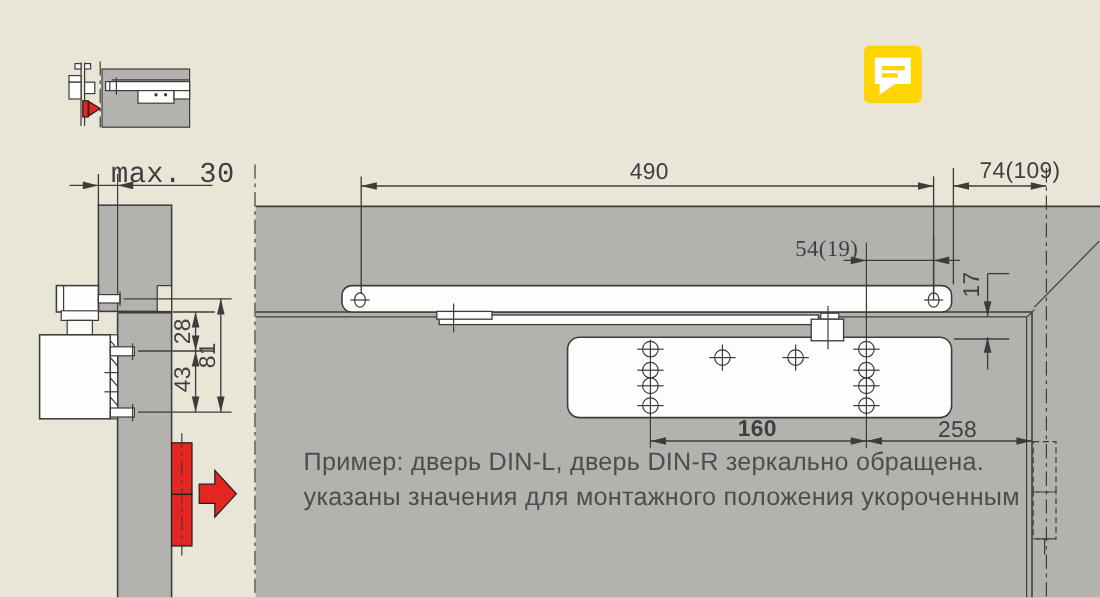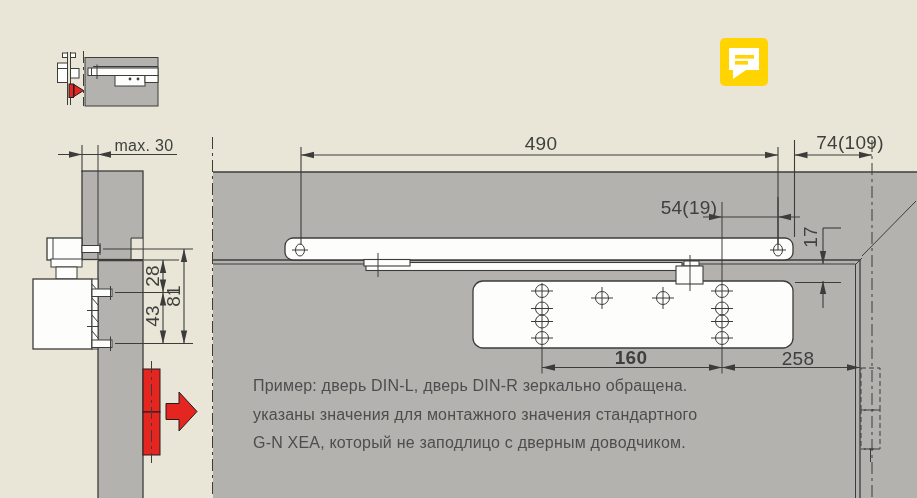--- a/index.html
+++ b/index.html
@@ -13,23 +13,23 @@
   .paper{fill:#fdfdfc;}
   .gray{fill:var(--surface,#b3b2af);}
   .bgfill{fill:var(--background,#e9e6d8);}
   .ar{fill:var(--line,#3c3c3b);stroke:none;}
   .red{fill:var(--red,#e52520);stroke:#1f1f1f;stroke-width:1px;}
   .dashdot{stroke-dasharray:12 4 3 4;}
   .dashed{stroke-dasharray:5 3;}
   .lbl{position:absolute;color:#3f3f3f;font-size:19px;letter-spacing:.3px;
        transform:translate(-50%,-50%);white-space:nowrap;}
   .lbl.rot{transform:translate(-50%,-50%) rotate(-90deg);}
-  .lbl.big{font-size:16px;}
+  .lbl.big{font-size:24px;font-family:Liberation Mono, monospace;}
   .note{position:absolute;left:253px;top:372px;color:var(--text,#4d4d4d);
-        font-size:16px;line-height:28.5px;letter-spacing:.2px;white-space:nowrap;}
+        font-size:21px;line-height:28.5px;letter-spacing:.2px;white-space:nowrap;}
   .comment-btn{position:absolute;left:720px;top:38px;width:48px;height:48px;
         background:var(--yellow,#ffd400);border-radius:5px;cursor:pointer;}
 </style>
 </head>
 <body>
 
 <div class="stage">
 
   <svg class="draw" width="917" height="498" viewBox="0 0 917 498">
 
@@ -226,32 +226,31 @@
       <polygon class="ar" points="163,343.5 159.8,330.5 166.2,330.5"></polygon>
       <line x1="184" y1="249" x2="184" y2="343.5" class="s11"></line>
       <polygon class="ar" points="184,249 180.8,262 187.2,262"></polygon>
       <polygon class="ar" points="184,343.5 180.8,330.5 187.2,330.5"></polygon>
     </g>
   </svg>
 
   <div class="lbl big" style="left:144px;top:146px;">max. 30</div>
   <div class="lbl" style="left:541px;top:144px;text-align:right;">490</div>
   <div class="lbl" style="left:850px;top:143px;">74(109)</div>
-  <div class="lbl" style="left:689px;top:208px;">54(19)</div>
+  <div class="lbl" style="left:689px;top:208px;font-family:Liberation Serif, serif;">54(19)</div>
   <div class="lbl rot" style="left:811px;top:237px;">17</div>
   <div class="lbl rot" style="left:153px;top:276px;">28</div>
   <div class="lbl rot" style="left:174px;top:296px;">81</div>
   <div class="lbl rot" style="left:153px;top:316px;">43</div>
   <div class="lbl" style="left:631px;top:358px;font-weight:bold;">160</div>
   <div class="lbl" style="left:798px;top:359px;">258</div>
 
   <div class="note">
     <div>Пример: дверь DIN-L, дверь DIN-R зеркально обращена.</div>
-    <div>указаны значения для монтажного значения стандартного</div>
-    <div>G-N XEA, который не заподлицо с дверным доводчиком.</div>
+    <div>указаны значения для монтажного положения укороченным</div>
   </div>
 
   <div class="comment-btn">
     <svg width="48" height="48" viewBox="0 0 48 48">
       <rect x="9" y="10" width="30" height="22" fill="#ffffff"></rect>
       <polygon points="13,32 26,32 13,41" fill="#ffffff"></polygon>
       <rect x="15" y="17" width="19" height="3.6" fill="var(--yellow,#ffd400)"></rect>
       <rect x="15" y="23" width="13" height="3.6" fill="var(--yellow,#ffd400)"></rect>
     </svg>
   </div>

